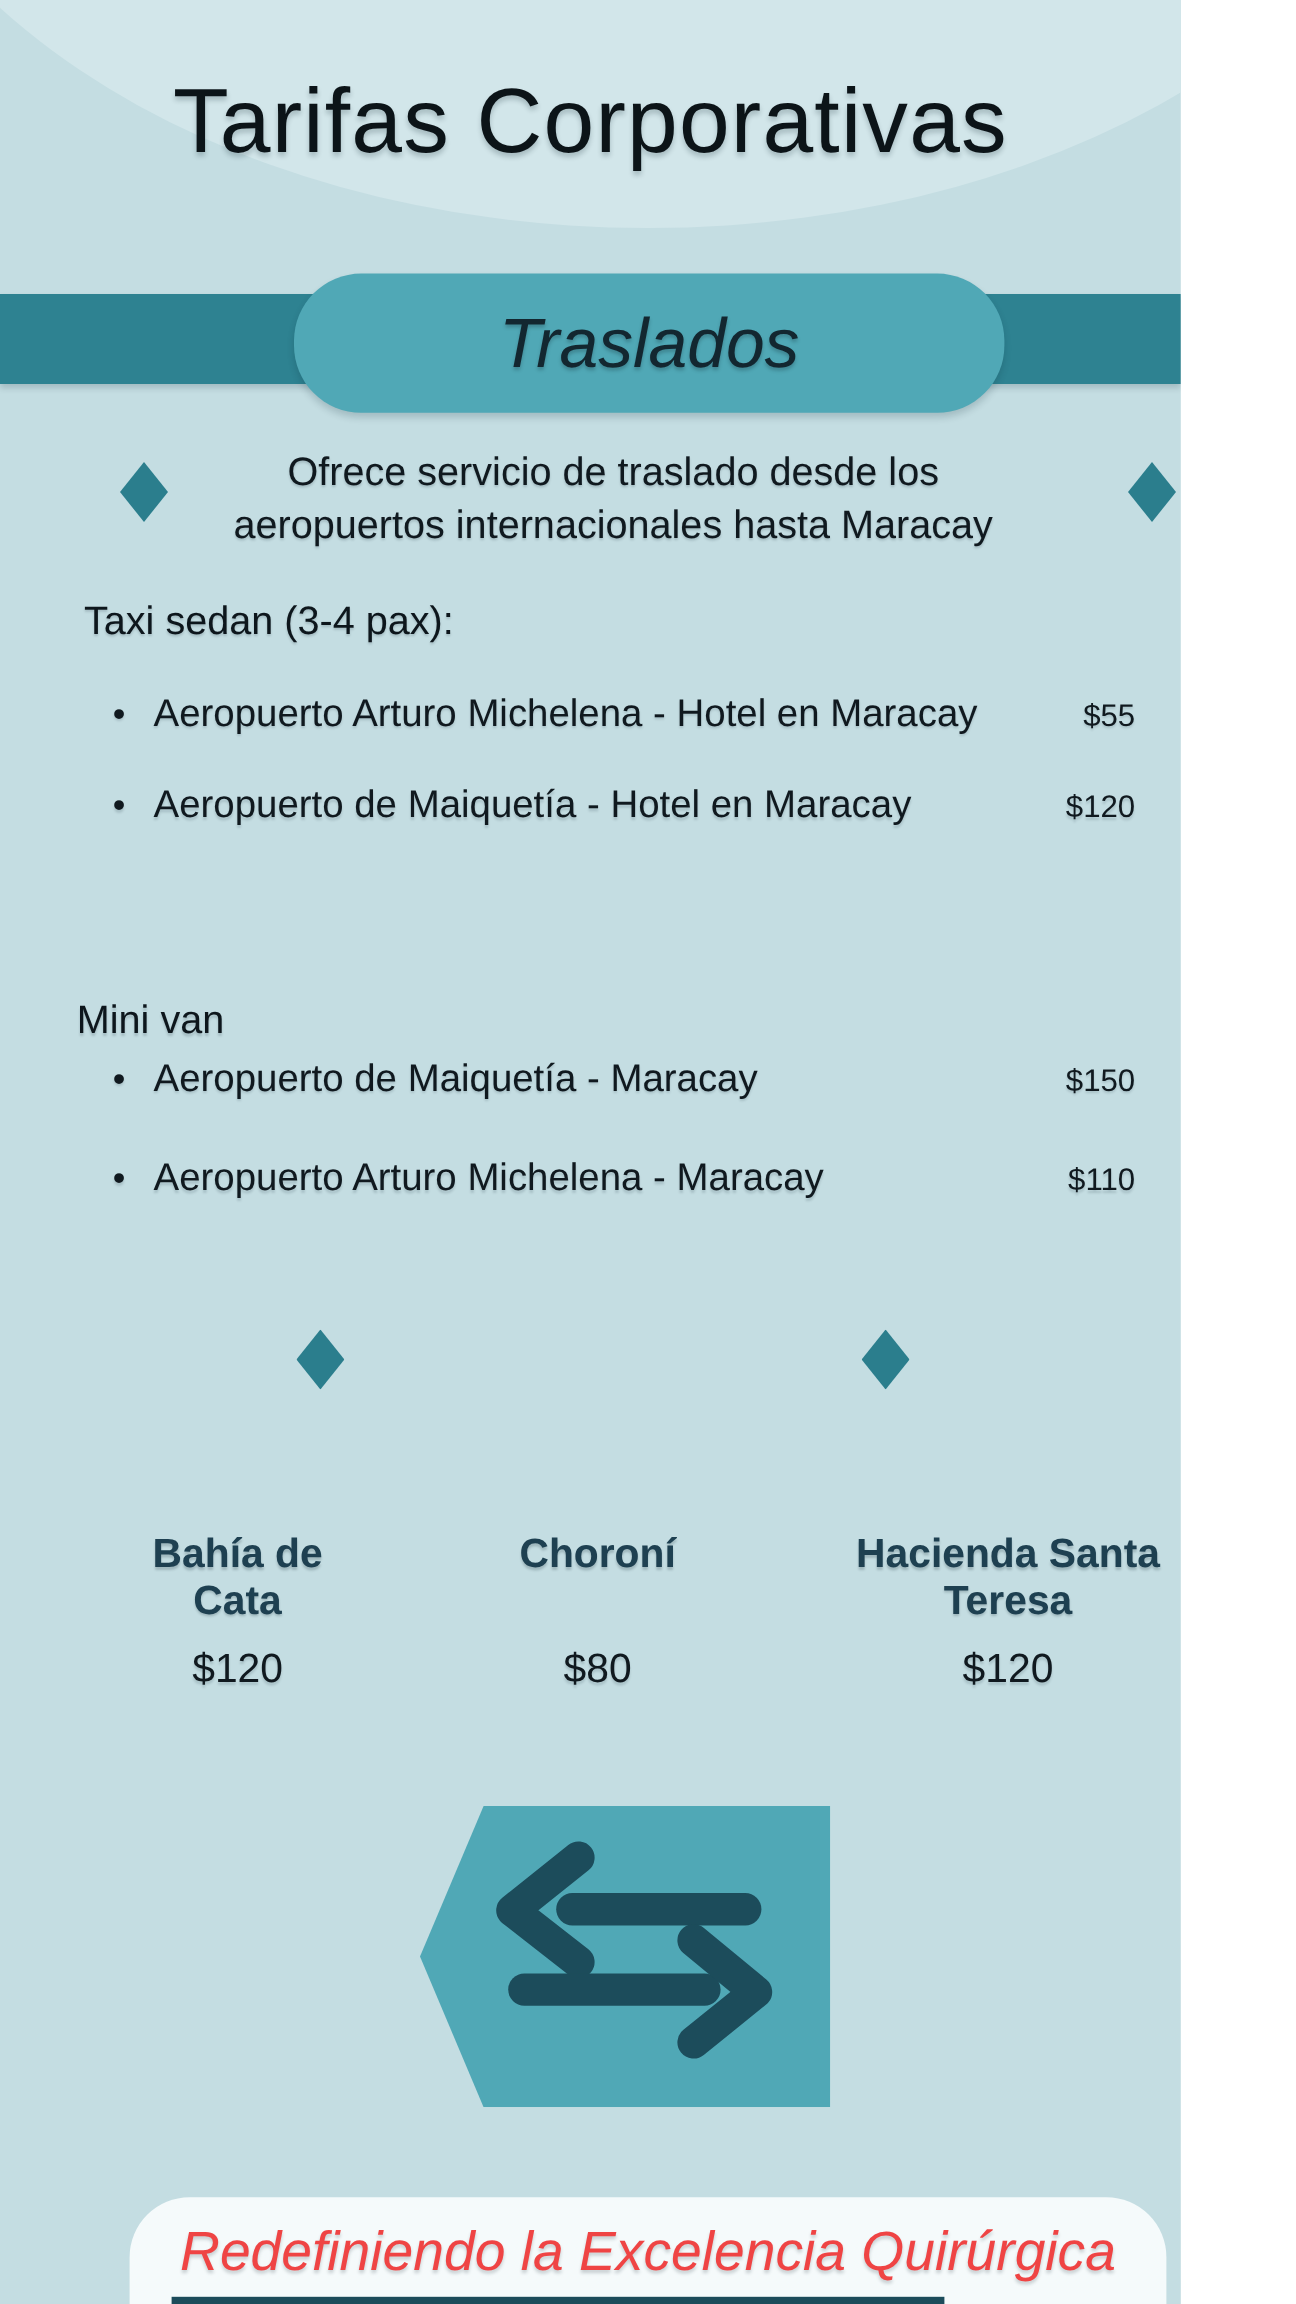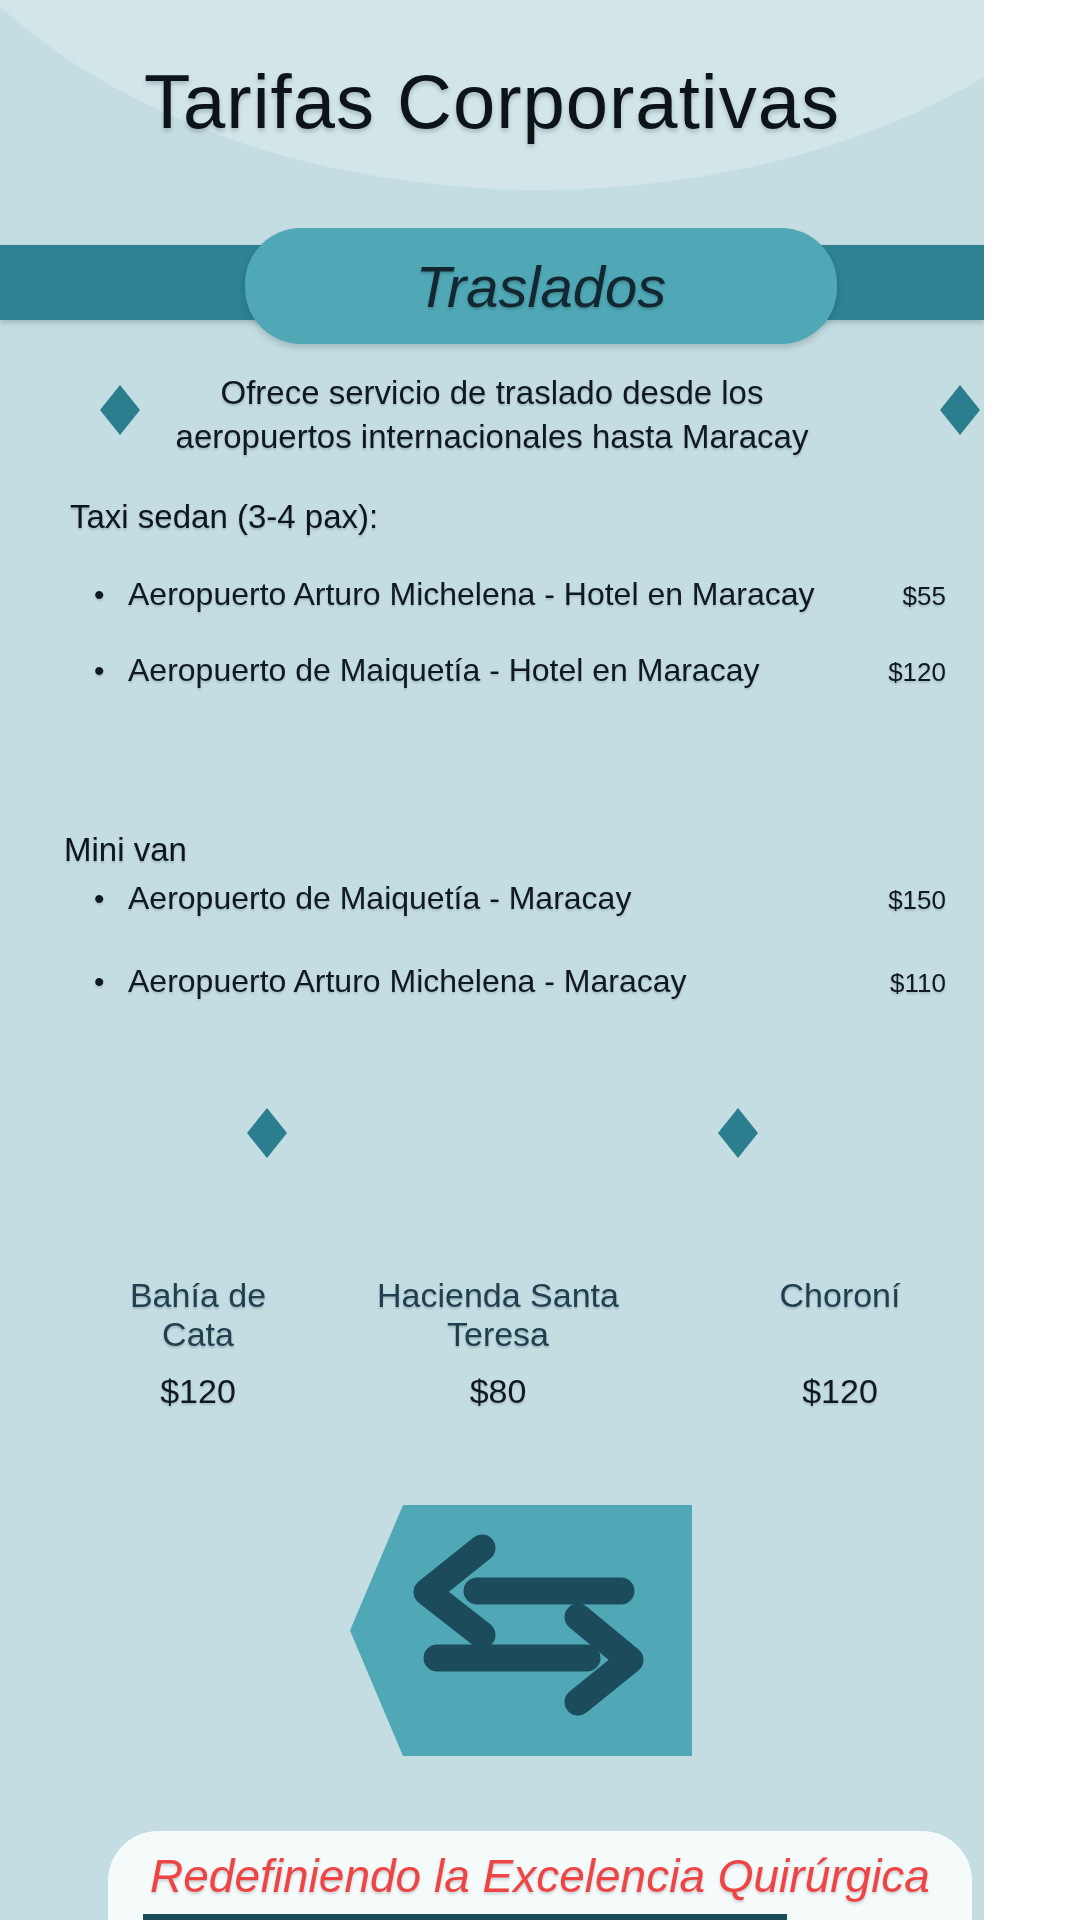--- a/index.html
+++ b/index.html
@@ -33,20 +33,21 @@
     position:absolute;width:40px;height:50px;background:#2b7e8d;
     clip-path:polygon(50% 0,100% 50%,50% 100%,0 50%);
     filter:drop-shadow(0 3px 3px rgba(10,30,40,.3));
   }
   .d1l{left:100px;top:385px;} .d1r{left:940px;top:385px;}
   .d2l{left:247px;top:1108px;} .d2r{left:718px;top:1108px;}
   .intro{
     position:absolute;left:0;top:371px;width:100%;text-align:center;
     font-size:33px;line-height:44px;color:#10191f;
     text-shadow:0 2px 2px rgba(10,30,40,.18);
+    padding-left:19px;
   }
   .sec-heading{
     position:absolute;font-size:33px;font-weight:normal;color:#0d161c;
     text-shadow:0 2px 2px rgba(10,30,40,.18);
   }
   .h-taxi{left:70px;top:498px;}
   .h-minivan{left:64px;top:831px;}
   .row{
     position:absolute;left:70px;width:876px;
     display:flex;align-items:baseline;
@@ -60,21 +61,21 @@
     font-size:38px;line-height:55px;color:#121d24;
     text-shadow:0 2px 2px rgba(10,30,40,.18);
   }
   .cols{
     position:absolute;left:60px;width:960px;
     display:grid;grid-template-columns:276px 324px 360px;
   }
   .cols-h{top:1276px;}
   .cols-p{top:1372px;}
   .col-h{
-    text-align:center;font-size:34px;font-weight:normal;line-height:39px;
+    text-align:center;font-size:34px;font-weight:bold;line-height:39px;
     color:#1e4051;text-shadow:0 2px 2px rgba(10,30,40,.2);
   }
   .col-p{
     text-align:center;font-size:34px;color:#10191f;
     text-shadow:0 2px 2px rgba(10,30,40,.15);
   }
   .flag{
     position:absolute;left:350px;top:1505px;width:342px;height:251px;
     background:#50a8b6;
     clip-path:polygon(15.5% 0,100% 0,100% 100%,15.5% 100%,0 50%);
@@ -145,26 +146,26 @@
   <div class="diamond d2l"></div>
   <div class="diamond d2r"></div>
 
 
   <div class="cols cols-h">
     <div class="col-h">
       <div>Bahía de</div>
       <div>Cata</div>
     </div>
     <div class="col-h">
+      <div>Choroní</div>
+      <div></div>
+    </div>
+    <div class="col-h">
       <div>Hacienda Santa</div>
       <div>Teresa</div>
-    </div>
-    <div class="col-h">
-      <div>Choroní</div>
-      <div></div>
     </div>
   </div>
 
   <div class="cols cols-p">
     <div class="col-p">$120</div>
     <div class="col-p">$80</div>
     <div class="col-p">$120</div>
   </div>
 
   <div class="flag">

